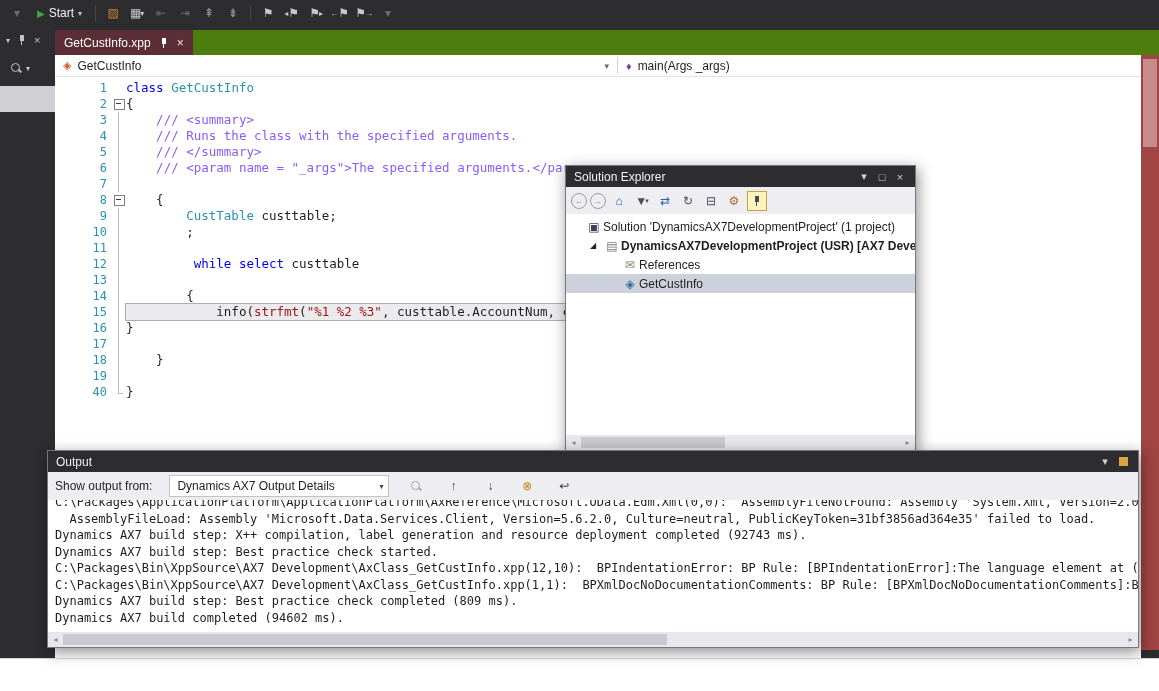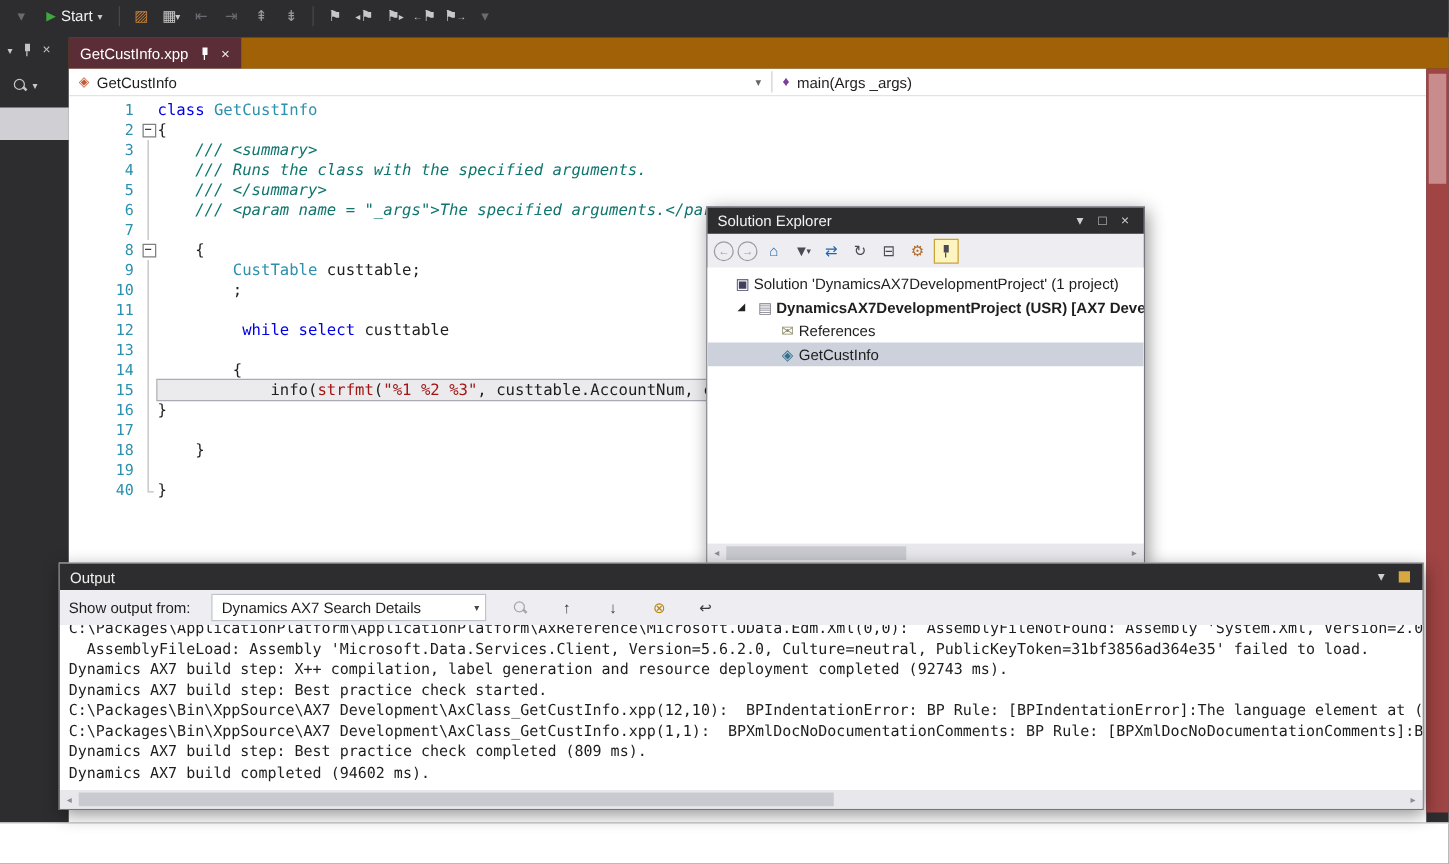--- a/index.html
+++ b/index.html
@@ -27,21 +27,21 @@
 
   
   .pin{position:relative;width:10px;height:12px;display:inline-block;}
   .pin::before{content:"";position:absolute;left:3px;top:1px;width:4px;height:6px;background:currentColor;}
   .pin::after{content:"";position:absolute;left:4px;top:7px;width:1px;height:4px;background:currentColor;}
   .mag{position:relative;width:12px;height:12px;display:inline-block;}
   .mag::before{content:"";position:absolute;left:1px;top:1px;width:7px;height:7px;border:1.5px solid currentColor;border-radius:50%;}
   .mag::after{content:"";position:absolute;left:8px;top:8px;width:4px;height:1.5px;background:currentColor;transform:rotate(45deg);}
 
   
-  .tabrow{position:absolute;left:55px;top:30px;width:1104px;height:25px;background:#a16207;display:flex;align-items:stretch;}
+  .tabrow{position:absolute;left:55px;top:30px;width:1104px;height:25px;background:#4d7c0f;display:flex;align-items:stretch;}
   .tab{display:flex;align-items:center;gap:8px;padding:0 9px;background:#5B2D36;color:#FFFFFF;font-size:12px;}
   .tab .tclose{font-size:12px;color:#EAEAEA;}
 
   
   .editor{position:absolute;left:55px;top:55px;width:1086px;height:603px;background:#FFF;overflow:hidden;}
   .navbar{height:22px;display:flex;border-bottom:1px solid #E3E3E5;font-size:12px;color:#1E1E1E;}
   .nav-combo{display:flex;align-items:center;gap:6px;padding:0 8px;}
   .nav-combo.leftc{width:562px;}
   .nav-combo.leftc .nav-caret{margin-left:auto;color:#666;font-size:9px;}
   .nav-divider{width:1px;background:#D0D0D6;margin:2px 0;}
@@ -50,21 +50,21 @@
   .code{padding-top:3px;font-family:"DejaVu Sans Mono","Liberation Mono",monospace;font-size:12.5px;}
   .cl{display:flex;height:16px;line-height:16px;}
   .ln{width:57px;text-align:right;padding-right:5px;color:#2B91AF;font-size:12px;flex:none;}
   .om{width:14px;flex:none;position:relative;}
   .om.line::before{content:"";position:absolute;left:6px;top:0;bottom:0;width:1px;background:#BDBDBD;}
   .om.end::before{content:"";position:absolute;left:6px;top:0;width:1px;height:9px;background:#BDBDBD;}
   .om.end::after{content:"";position:absolute;left:6px;top:9px;width:5px;height:1px;background:#BDBDBD;}
   .om.box::before{content:"";position:absolute;left:2px;top:3px;width:9px;height:9px;border:1px solid #7F7F7F;background:#FFF;z-index:1;}
   .om.box::after{content:"";position:absolute;left:4px;top:7px;width:5px;height:1px;background:#3F3F3F;z-index:2;}
   .ct{white-space:pre;}
-  .kw{color:#0000E6;} .ty{color:#2B91AF;} .cm{color:#0f766e;font-style:italic;} .st{color:#A31515;} .p{color:#1E1E1E;}
+  .kw{color:#0000E6;} .ty{color:#2B91AF;} .cm{color:#8b5cf6;} .st{color:#A31515;} .p{color:#1E1E1E;}
   .selbg{background:#EBEBEE;outline:1px solid #ABABB3;}
 
   
   .window{position:absolute;background:#EEEEF2;border:1px solid #76767D;box-shadow:2px 4px 14px rgba(0,0,0,.45);z-index:5;display:flex;flex-direction:column;}
   .win-title{height:21px;background:#2D2D30;color:#F1F1F1;font-size:12px;display:flex;align-items:center;padding:0 6px 0 8px;flex:none;}
   .win-title .sp{flex:1;}
   .wic{width:18px;text-align:center;font-size:11px;color:#D0D0D0;}
   .amber-sq{width:9px;height:9px;background:#D9A741;display:inline-block;}
 
   
@@ -361,21 +361,21 @@
     <span>Output</span>
     <span class="sp"></span>
     <span class="wic icon">▾</span>
     <span class="wic icon">
         <span class="amber-sq"></span>
       </span>
   </div>
   <div class="out-toolbar">
     <span>Show output from:</span>
     <div class="combo">
-      <span class="cv">Dynamics AX7 Search Details</span>
+      <span class="cv">Dynamics AX7 Output Details</span>
       <span class="caret-s icon">▾</span>
     </div>
     <span class="oic grayed">
         <span class="mag"></span>
       </span>
     <span class="oic">↑</span>
     <span class="oic">↓</span>
     <span class="oic amber">⊗</span>
     <span class="oic">↩</span>
   </div>

